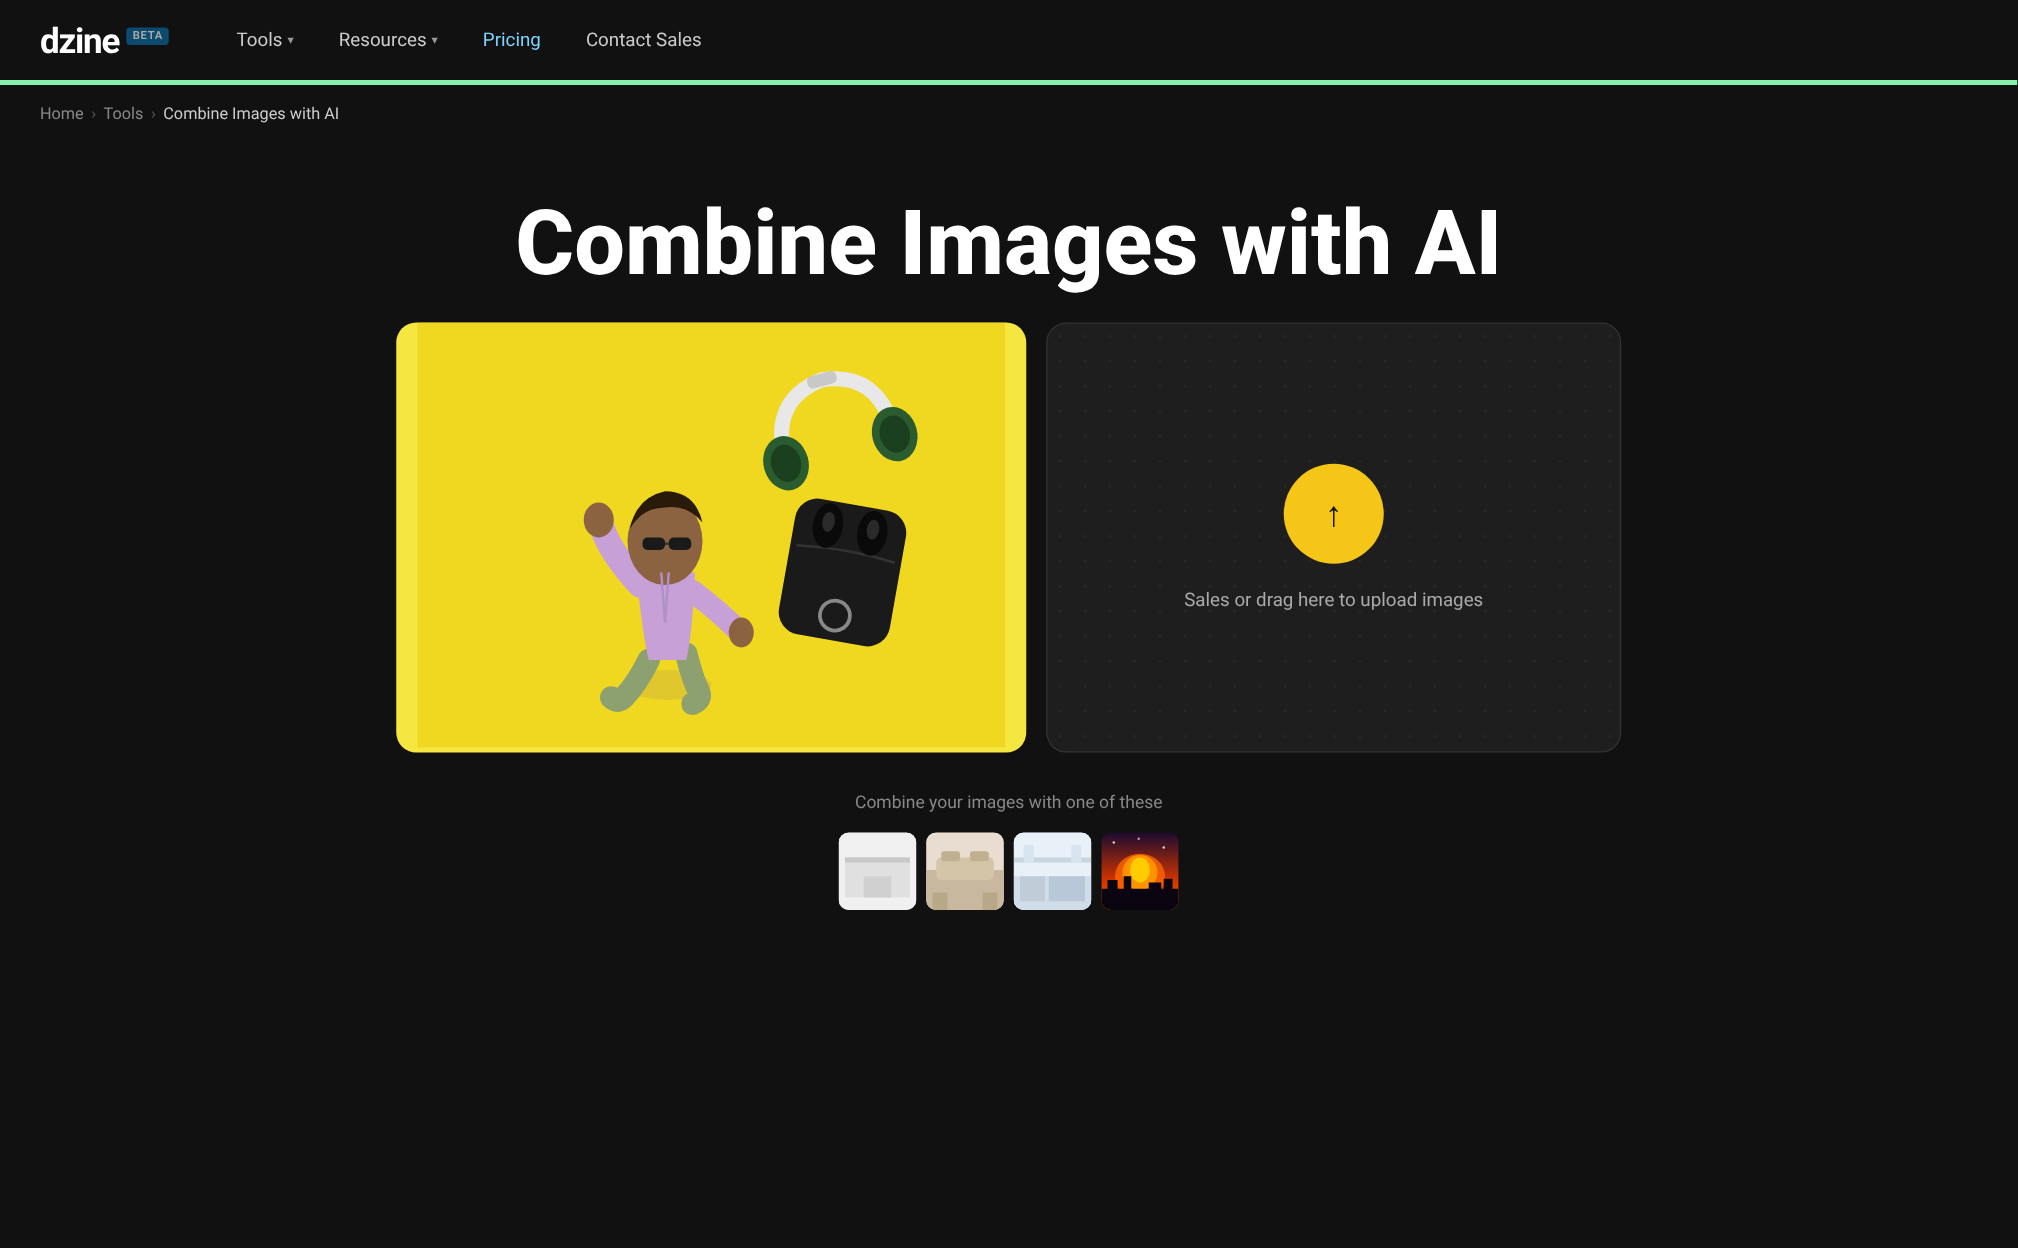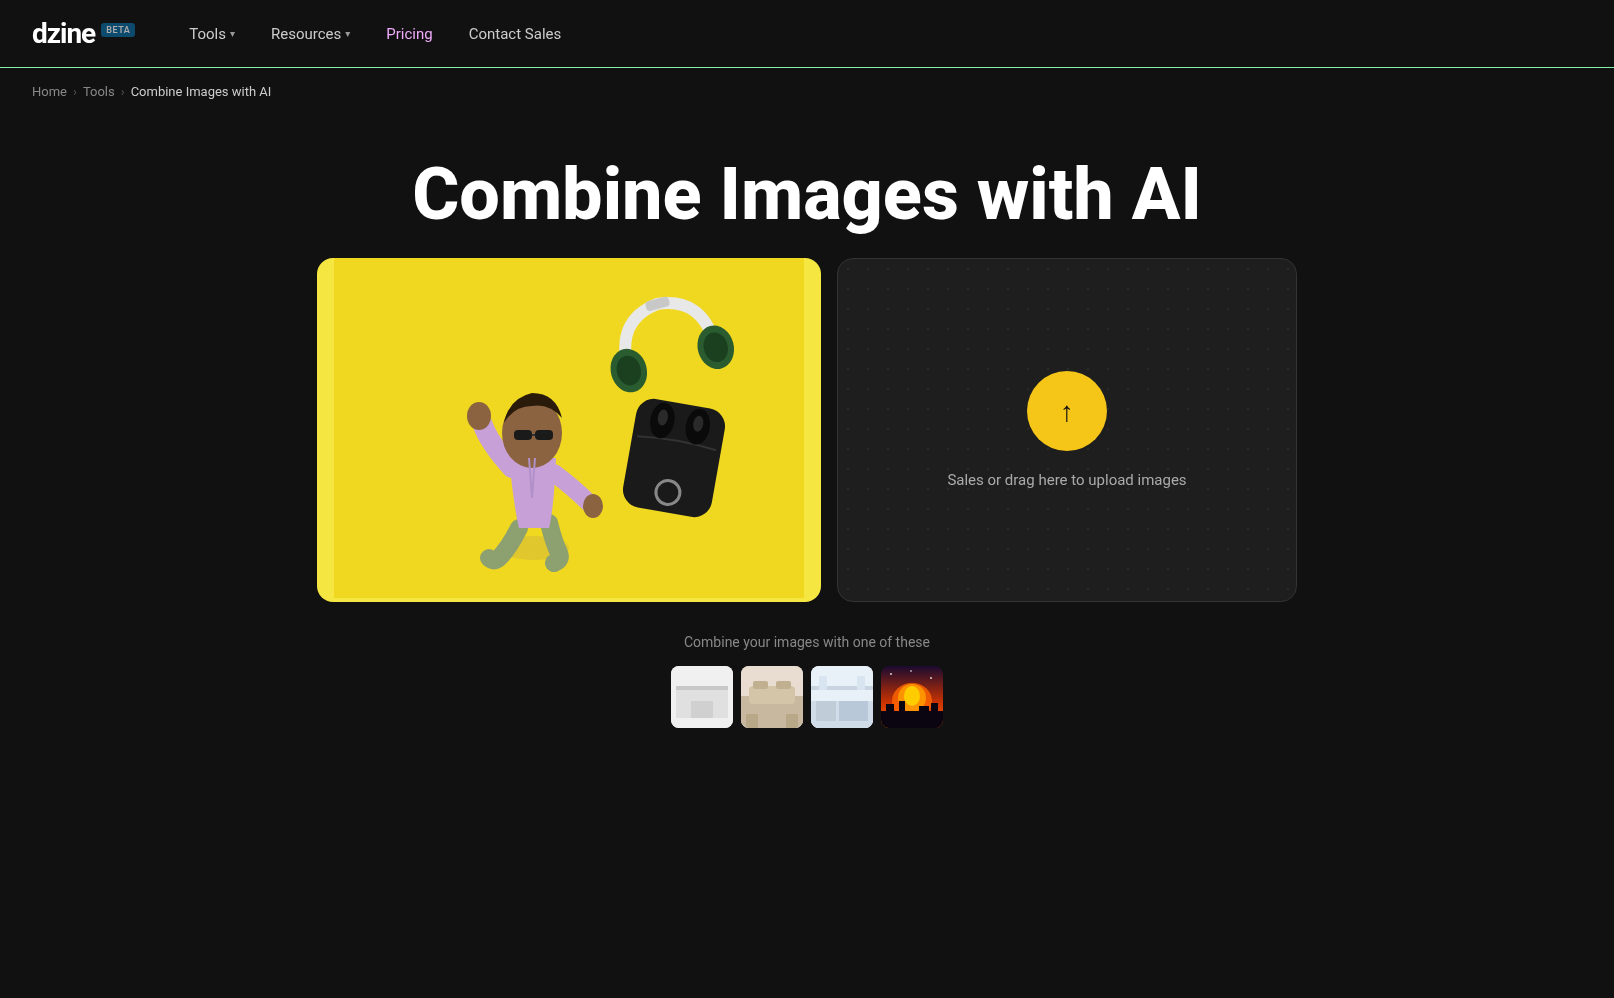--- a/index.html
+++ b/index.html
@@ -11,21 +11,21 @@
       overflow-x: hidden;
     }
 
     
     nav {
       display: flex;
       align-items: center;
       padding: 0 32px;
       height: 68px;
       background-color: #111111;
-      border-bottom: 1px solid #86efac;
+      border-bottom: 4px solid #86efac;
     }
     .nav-logo {
       display: flex;
       align-items: center;
       gap: 6px;
       margin-right: 40px;
     }
     .logo-text {
       font-size: 28px;
       font-weight: 700;
@@ -54,21 +54,21 @@
       align-items: center;
       gap: 4px;
       padding: 8px 14px;
       color: #cccccc;
       font-size: 15px;
       cursor: pointer;
       border-radius: 6px;
       transition: background 0.15s;
       text-decoration: none;
     }
-    .nav-item.active { color: #f0abfc; text-align: right; }
+    .nav-item.active { color: #7dd3fc; text-align: right; }
     .chevron-icon {
       font-size: 10px;
       color: #999;
     }
 
     
     .breadcrumb {
       display: flex;
       align-items: flex-start;
       gap: 6px;

